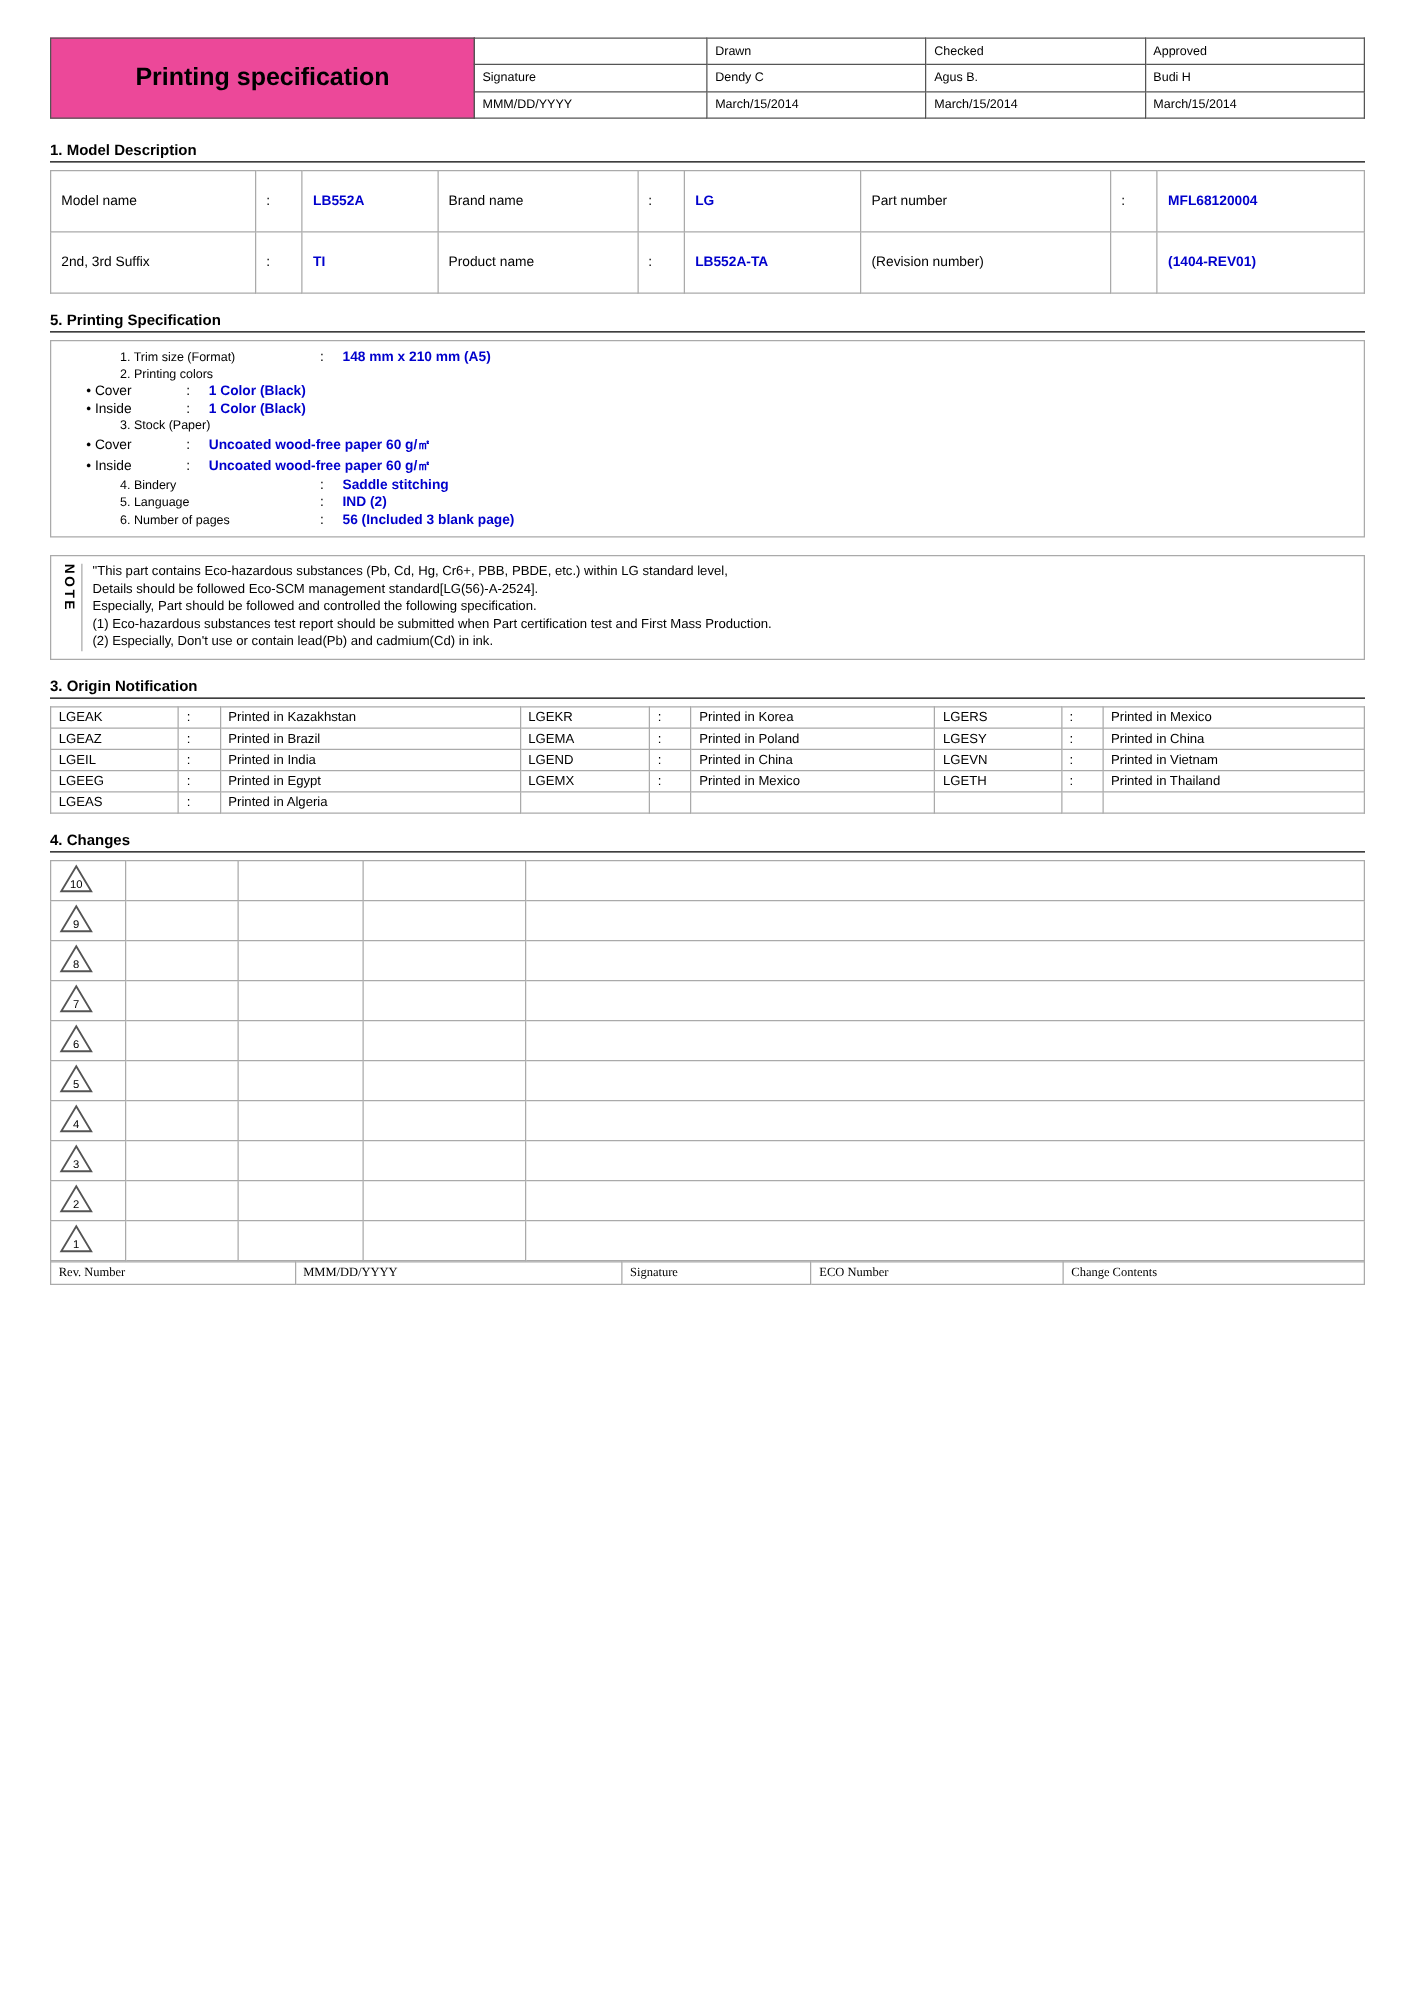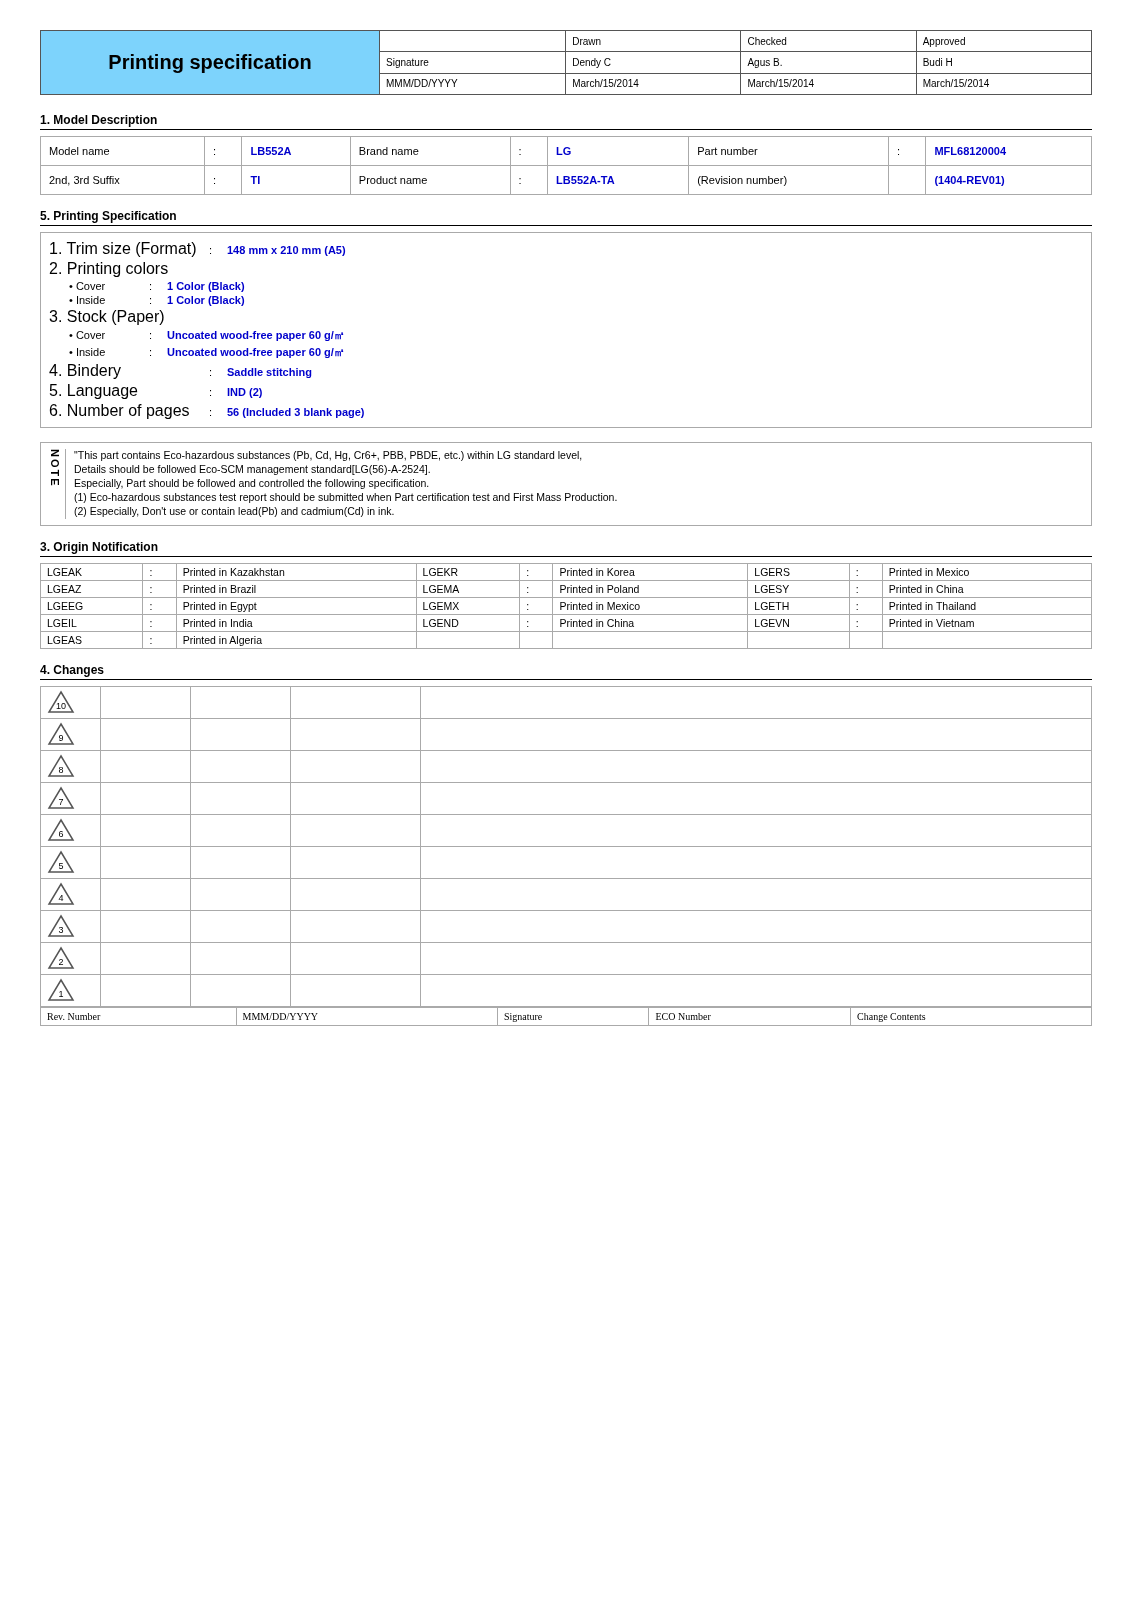--- a/index.html
+++ b/index.html
@@ -13,21 +13,21 @@
       padding: 30px 40px;
     }
     .top-section {
       display: flex;
       gap: 0;
       margin-bottom: 18px;
     }
     .title-box {
       width: 340px;
       border: 1.5px solid #555;
-      background: #7dd3fc;
+      background: #ec4899;
       display: flex;
       align-items: center;
       justify-content: center;
       padding: 20px;
       font-size: 20px;
       font-weight: bold;
     }
     .header-table {
       flex: 1;
       border-collapse: collapse;
@@ -47,35 +47,35 @@
       padding-bottom: 2px;
     }
     .main-table {
       width: 100%;
       border-collapse: collapse;
       border: 1px solid #aaa;
       margin-bottom: 14px;
     }
     .main-table td {
       border: 1px solid #aaa;
-      padding: 8px 8px;
+      padding: 18px 8px;
       vertical-align: top;
     }
     .accent { color: #0000cc; font-weight: bold; }
     .spec-outer {
       border: 1px solid #aaa;
       padding: 6px 8px;
       margin-bottom: 14px;
     }
     .spec-row {
       display: flex;
       align-items: baseline;
       padding: 1px 0;
     }
-    .spec-label { width: 160px; font-size: 16px; }
+    .spec-label { width: 160px; font-size: 10px; margin-left: 47px; }
     .spec-colon { width: 18px; font-size: 11px; }
     .spec-value { font-size: 11px; }
     .sub-row {
       display: flex;
       align-items: baseline;
       padding: 1px 0;
       padding-left: 20px;
     }
     .sub-label { width: 80px; }
     .sub-colon { width: 18px; }
@@ -276,40 +276,40 @@
     <td>:</td>
     <td>Printed in Brazil</td>
     <td>LGEMA</td>
     <td>:</td>
     <td>Printed in Poland</td>
     <td>LGESY</td>
     <td>:</td>
     <td>Printed in China</td>
   </tr>
   <tr>
+    <td>LGEIL</td>
+    <td>:</td>
+    <td>Printed in India</td>
+    <td>LGEND</td>
+    <td>:</td>
+    <td>Printed in China</td>
+    <td>LGEVN</td>
+    <td>:</td>
+    <td>Printed in Vietnam</td>
+  </tr>
+  <tr>
     <td>LGEEG</td>
     <td>:</td>
     <td>Printed in Egypt</td>
     <td>LGEMX</td>
     <td>:</td>
     <td>Printed in Mexico</td>
     <td>LGETH</td>
     <td>:</td>
     <td>Printed in Thailand</td>
-  </tr>
-  <tr>
-    <td>LGEIL</td>
-    <td>:</td>
-    <td>Printed in India</td>
-    <td>LGEND</td>
-    <td>:</td>
-    <td>Printed in China</td>
-    <td>LGEVN</td>
-    <td>:</td>
-    <td>Printed in Vietnam</td>
   </tr>
   <tr>
     <td>LGEAS</td>
     <td>:</td>
     <td>Printed in Algeria</td>
     <td></td>
     <td></td>
     <td></td>
     <td></td>
     <td></td>

